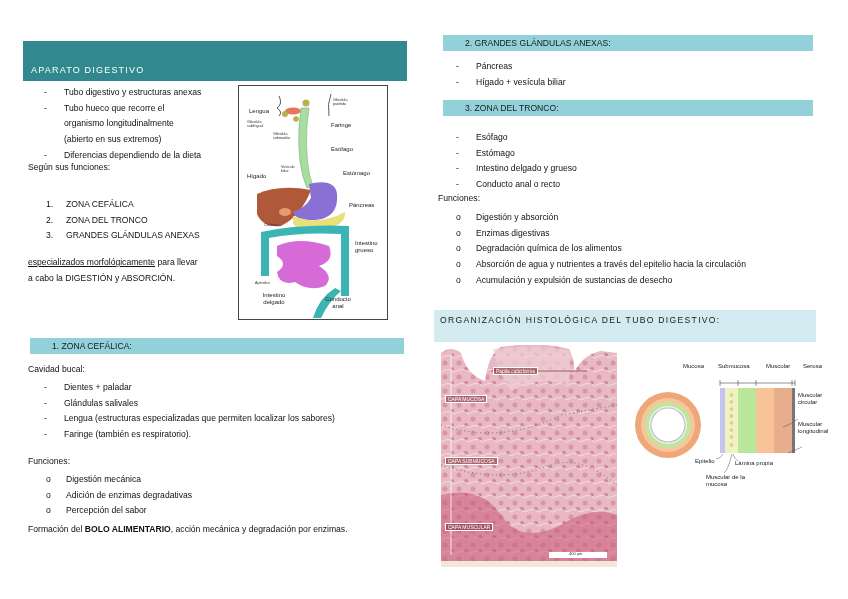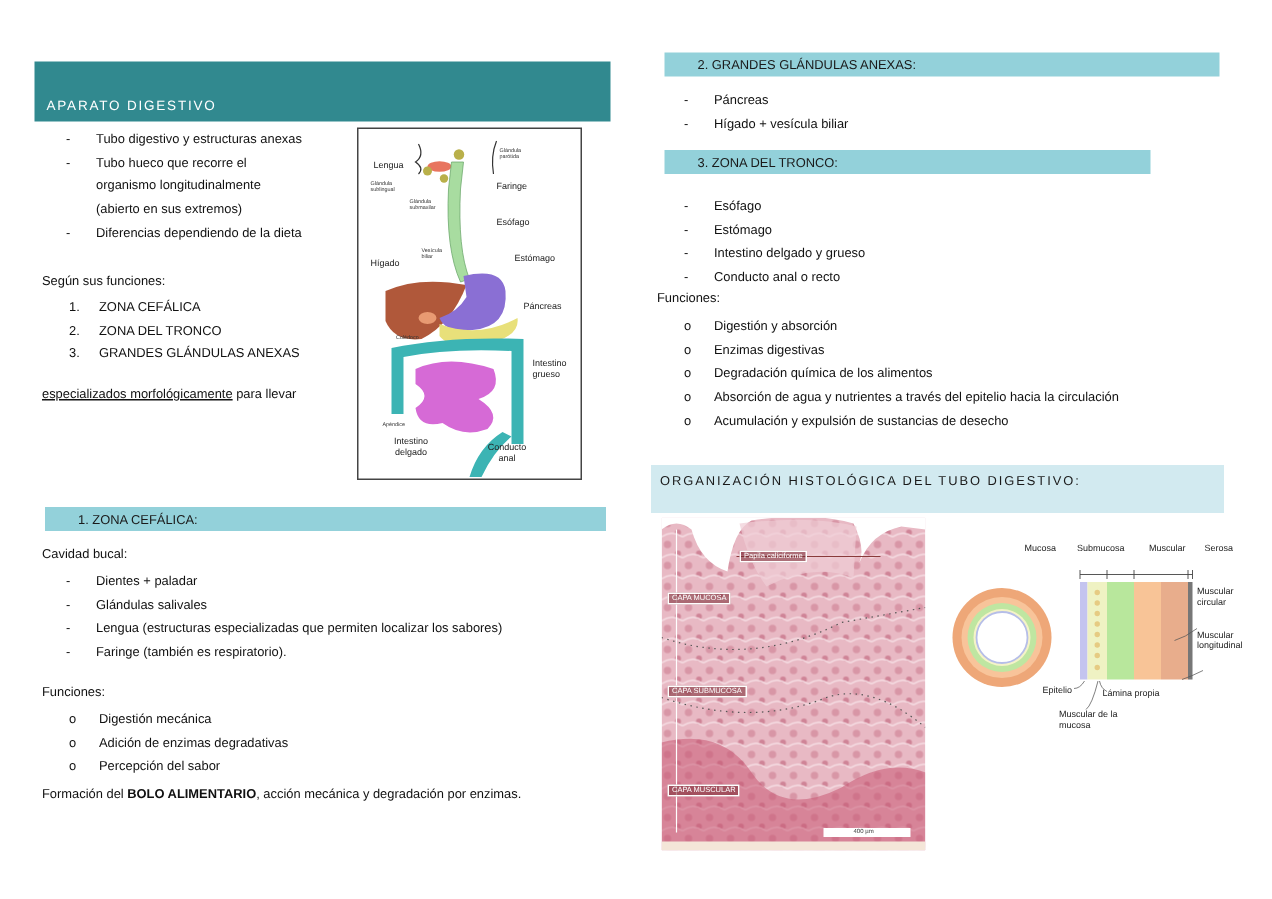--- a/index.html
+++ b/index.html
@@ -31,30 +31,31 @@
 </div>
 
 <ul class="dash abs" style="left:44px; top:85px;">
   <li><span class="mk">-</span><span>Tubo digestivo y estructuras anexas</span></li>
   <li><span class="mk">-</span><span>Tubo hueco que recorre el</span></li>
   <li><span>organismo longitudinalmente</span></li>
   <li><span>(abierto en sus extremos)</span></li>
   <li><span class="mk">-</span><span>Diferencias dependiendo de la dieta</span></li>
 </ul>
 
-<div class="abs line" style="left:28px; top:180px;">Según sus funciones:</div>
+<div class="abs line" style="left:28px; top:160px;">Según sus funciones:</div>
 
 <ol class="num abs" style="left:46px; top:197px;">
   <li><span class="mk">1.</span><span>ZONA CEFÁLICA</span></li>
   <li><span class="mk">2.</span><span>ZONA DEL TRONCO</span></li>
   <li><span class="mk">3.</span><span>GRANDES GLÁNDULAS ANEXAS</span></li>
 </ol>
 
 <div class="abs" style="left:28px; top:255px;">
   <div class="line"><span class="u">especializados morfológicamente</span><span> para llevar</span></div>
+  <div class="line">a cabo la DIGESTIÓN y ABSORCIÓN.</div>
 </div>
 
 <div class="abs figbox" style="left:238px; top:85px; width:148px; height:233px;">
   <svg width="148" height="233" viewBox="0 0 148 233">
 
     <path d="M40 10 Q 44 18 38 22 Q 44 26 40 30" stroke="#333" fill="none" stroke-width="0.8"></path>
     <path d="M92 8 Q 88 18 90 30" stroke="#333" fill="none" stroke-width="0.8"></path>
 
     <ellipse cx="54" cy="25" rx="8" ry="3.5" fill="#e8755f"></ellipse>
 
@@ -114,21 +115,21 @@
 <div class="abs line" style="left:28px; top:522px;">
   <span>Formación del </span><span class="b">BOLO ALIMENTARIO</span><span>, acción mecánica y degradación por enzimas.</span>
 </div>
 
 <div class="abs band" style="left:443px; top:35px; width:370px;">2.  GRANDES GLÁNDULAS ANEXAS:</div>
 <ul class="dash abs" style="left:456px; top:59px;">
   <li><span class="mk">-</span><span>Páncreas</span></li>
   <li><span class="mk">-</span><span>Hígado + vesícula biliar</span></li>
 </ul>
 
-<div class="abs band" style="left:443px; top:100px; width:324px;">3.  ZONA DEL TRONCO:</div>
+<div class="abs band" style="left:443px; top:100px; width:370px;">3.  ZONA DEL TRONCO:</div>
 <ul class="dash abs" style="left:456px; top:130px;">
   <li><span class="mk">-</span><span>Esófago</span></li>
   <li><span class="mk">-</span><span>Estómago</span></li>
   <li><span class="mk">-</span><span>Intestino delgado y grueso</span></li>
   <li><span class="mk">-</span><span>Conducto anal o recto</span></li>
 </ul>
 
 <div class="abs line" style="left:438px; top:191px;">Funciones:</div>
 <ul class="circ abs" style="left:456px; top:210px;">
   <li><span class="mk">o</span><span>Digestión y absorción</span></li>

